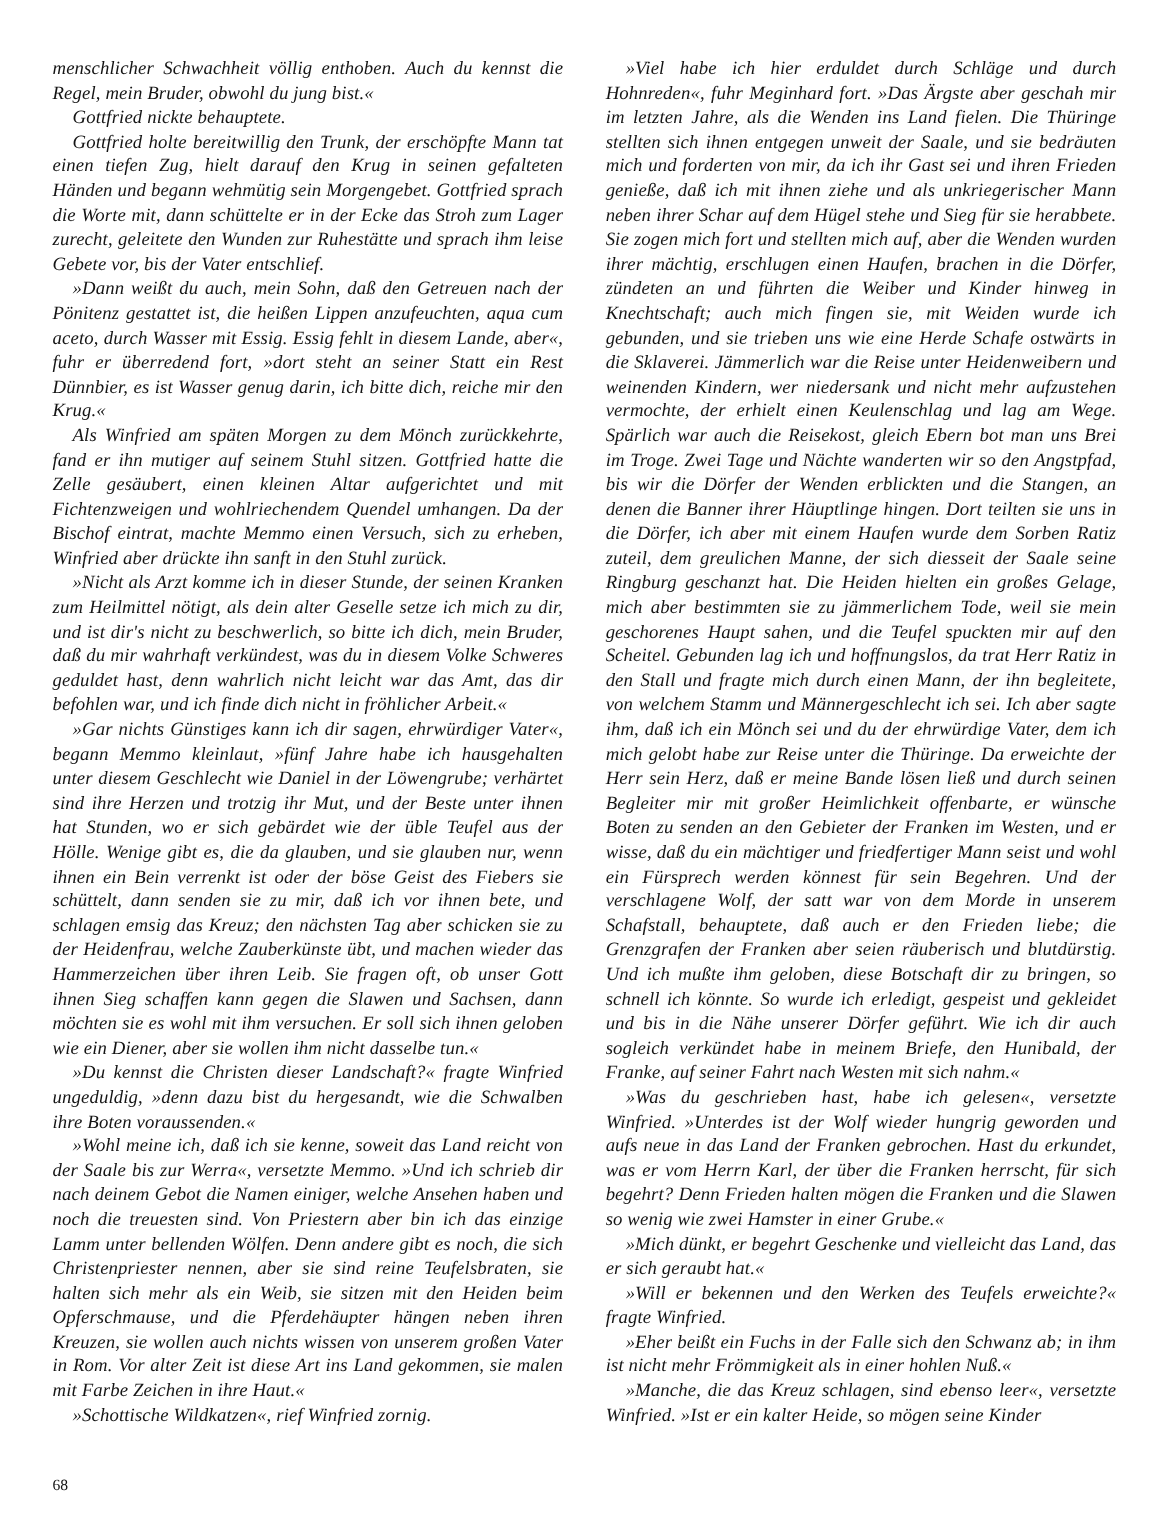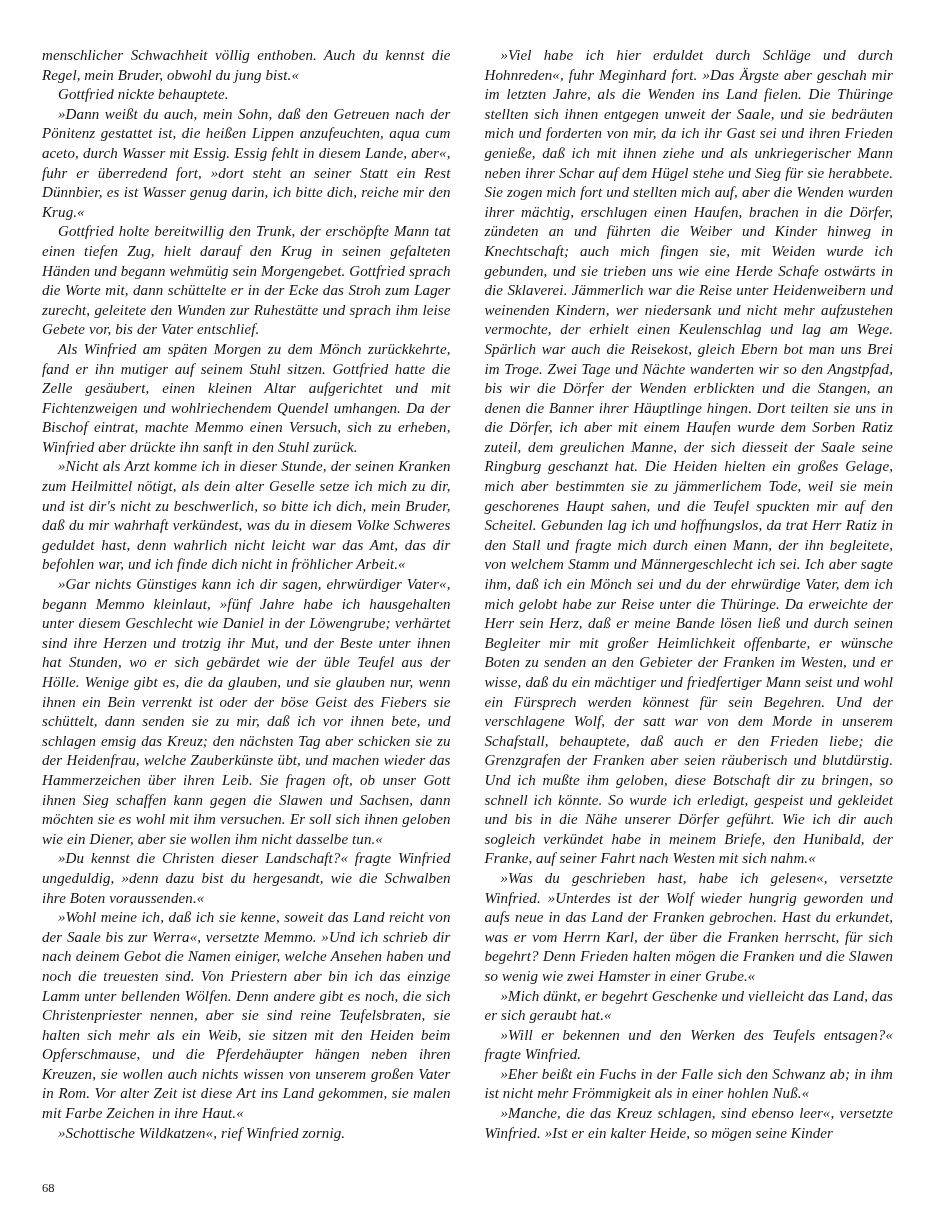--- a/index.html
+++ b/index.html
@@ -52,32 +52,32 @@
   }
 </style>
 </head>
 <body>
 
 <div class="page">
   <div class="columns">
     <div class="col">
         <p class="no-indent">menschlicher Schwachheit völlig enthoben. Auch du kennst die Regel, mein Bruder, obwohl du jung bist.«</p>
         <p>Gottfried nickte behauptete.</p>
+        <p>Gottfried holte bereitwillig den Trunk, der erschöpfte Mann tat einen tiefen Zug, hielt darauf den Krug in seinen gefalteten Händen und begann wehmütig sein Morgengebet. Gottfried sprach die Worte mit, dann schüttelte er in der Ecke das Stroh zum Lager zurecht, geleitete den Wunden zur Ruhestätte und sprach ihm leise Gebete vor, bis der Vater entschlief.</p>
         <p>»Dann weißt du auch, mein Sohn, daß den Getreuen nach der Pönitenz gestattet ist, die heißen Lippen anzufeuchten, aqua cum aceto, durch Wasser mit Essig. Essig fehlt in diesem Lande, aber«, fuhr er überredend fort, »dort steht an seiner Statt ein Rest Dünnbier, es ist Wasser genug darin, ich bitte dich, reiche mir den Krug.«</p>
-        <p>Gottfried holte bereitwillig den Trunk, der erschöpfte Mann tat einen tiefen Zug, hielt darauf den Krug in seinen gefalteten Händen und begann wehmütig sein Morgengebet. Gottfried sprach die Worte mit, dann schüttelte er in der Ecke das Stroh zum Lager zurecht, geleitete den Wunden zur Ruhestätte und sprach ihm leise Gebete vor, bis der Vater entschlief.</p>
         <p>Als Winfried am späten Morgen zu dem Mönch zurückkehrte, fand er ihn mutiger auf seinem Stuhl sitzen. Gottfried hatte die Zelle gesäubert, einen kleinen Altar aufgerichtet und mit Fichtenzweigen und wohlriechendem Quendel umhangen. Da der Bischof eintrat, machte Memmo einen Versuch, sich zu erheben, Winfried aber drückte ihn sanft in den Stuhl zurück.</p>
         <p>»Nicht als Arzt komme ich in dieser Stunde, der seinen Kranken zum Heilmittel nötigt, als dein alter Geselle setze ich mich zu dir, und ist dir's nicht zu beschwerlich, so bitte ich dich, mein Bruder, daß du mir wahrhaft verkündest, was du in diesem Volke Schweres geduldet hast, denn wahrlich nicht leicht war das Amt, das dir befohlen war, und ich finde dich nicht in fröhlicher Arbeit.«</p>
         <p>»Gar nichts Günstiges kann ich dir sagen, ehrwürdiger Vater«, begann Memmo kleinlaut, »fünf Jahre habe ich hausgehalten unter diesem Geschlecht wie Daniel in der Löwengrube; verhärtet sind ihre Herzen und trotzig ihr Mut, und der Beste unter ihnen hat Stunden, wo er sich gebärdet wie der üble Teufel aus der Hölle. Wenige gibt es, die da glauben, und sie glauben nur, wenn ihnen ein Bein verrenkt ist oder der böse Geist des Fiebers sie schüttelt, dann senden sie zu mir, daß ich vor ihnen bete, und schlagen emsig das Kreuz; den nächsten Tag aber schicken sie zu der Heidenfrau, welche Zauberkünste übt, und machen wieder das Hammerzeichen über ihren Leib. Sie fragen oft, ob unser Gott ihnen Sieg schaffen kann gegen die Slawen und Sachsen, dann möchten sie es wohl mit ihm versuchen. Er soll sich ihnen geloben wie ein Diener, aber sie wollen ihm nicht dasselbe tun.«</p>
         <p>»Du kennst die Christen dieser Landschaft?« fragte Winfried ungeduldig, »denn dazu bist du hergesandt, wie die Schwalben ihre Boten voraussenden.«</p>
         <p>»Wohl meine ich, daß ich sie kenne, soweit das Land reicht von der Saale bis zur Werra«, versetzte Memmo. »Und ich schrieb dir nach deinem Gebot die Namen einiger, welche Ansehen haben und noch die treuesten sind. Von Priestern aber bin ich das einzige Lamm unter bellenden Wölfen. Denn andere gibt es noch, die sich Christenpriester nennen, aber sie sind reine Teufelsbraten, sie halten sich mehr als ein Weib, sie sitzen mit den Heiden beim Opferschmause, und die Pferdehäupter hängen neben ihren Kreuzen, sie wollen auch nichts wissen von unserem großen Vater in Rom. Vor alter Zeit ist diese Art ins Land gekommen, sie malen mit Farbe Zeichen in ihre Haut.«</p>
         <p>»Schottische Wildkatzen«, rief Winfried zornig.</p>
       </div>
     <div class="col">
         <p>»Viel habe ich hier erduldet durch Schläge und durch Hohnreden«, fuhr Meginhard fort. »Das Ärgste aber geschah mir im letzten Jahre, als die Wenden ins Land fielen. Die Thüringe stellten sich ihnen entgegen unweit der Saale, und sie bedräuten mich und forderten von mir, da ich ihr Gast sei und ihren Frieden genieße, daß ich mit ihnen ziehe und als unkriegerischer Mann neben ihrer Schar auf dem Hügel stehe und Sieg für sie herabbete. Sie zogen mich fort und stellten mich auf, aber die Wenden wurden ihrer mächtig, erschlugen einen Haufen, brachen in die Dörfer, zündeten an und führten die Weiber und Kinder hinweg in Knechtschaft; auch mich fingen sie, mit Weiden wurde ich gebunden, und sie trieben uns wie eine Herde Schafe ostwärts in die Sklaverei. Jämmerlich war die Reise unter Heidenweibern und weinenden Kindern, wer niedersank und nicht mehr aufzustehen vermochte, der erhielt einen Keulenschlag und lag am Wege. Spärlich war auch die Reisekost, gleich Ebern bot man uns Brei im Troge. Zwei Tage und Nächte wanderten wir so den Angstpfad, bis wir die Dörfer der Wenden erblickten und die Stangen, an denen die Banner ihrer Häuptlinge hingen. Dort teilten sie uns in die Dörfer, ich aber mit einem Haufen wurde dem Sorben Ratiz zuteil, dem greulichen Manne, der sich diesseit der Saale seine Ringburg geschanzt hat. Die Heiden hielten ein großes Gelage, mich aber bestimmten sie zu jämmerlichem Tode, weil sie mein geschorenes Haupt sahen, und die Teufel spuckten mir auf den Scheitel. Gebunden lag ich und hoffnungslos, da trat Herr Ratiz in den Stall und fragte mich durch einen Mann, der ihn begleitete, von welchem Stamm und Männergeschlecht ich sei. Ich aber sagte ihm, daß ich ein Mönch sei und du der ehrwürdige Vater, dem ich mich gelobt habe zur Reise unter die Thüringe. Da erweichte der Herr sein Herz, daß er meine Bande lösen ließ und durch seinen Begleiter mir mit großer Heimlichkeit offenbarte, er wünsche Boten zu senden an den Gebieter der Franken im Westen, und er wisse, daß du ein mächtiger und friedfertiger Mann seist und wohl ein Fürsprech werden könnest für sein Begehren. Und der verschlagene Wolf, der satt war von dem Morde in unserem Schafstall, behauptete, daß auch er den Frieden liebe; die Grenzgrafen der Franken aber seien räuberisch und blutdürstig. Und ich mußte ihm geloben, diese Botschaft dir zu bringen, so schnell ich könnte. So wurde ich erledigt, gespeist und gekleidet und bis in die Nähe unserer Dörfer geführt. Wie ich dir auch sogleich verkündet habe in meinem Briefe, den Hunibald, der Franke, auf seiner Fahrt nach Westen mit sich nahm.«</p>
         <p>»Was du geschrieben hast, habe ich gelesen«, versetzte Winfried. »Unterdes ist der Wolf wieder hungrig geworden und aufs neue in das Land der Franken gebrochen. Hast du erkundet, was er vom Herrn Karl, der über die Franken herrscht, für sich begehrt? Denn Frieden halten mögen die Franken und die Slawen so wenig wie zwei Hamster in einer Grube.«</p>
         <p>»Mich dünkt, er begehrt Geschenke und vielleicht das Land, das er sich geraubt hat.«</p>
-        <p>»Will er bekennen und den Werken des Teufels entsagen?« fragte Winfried.</p>
+        <p>»Will er bekennen und den Werken des Teufels erweichte?« fragte Winfried.</p>
         <p>»Eher beißt ein Fuchs in der Falle sich den Schwanz ab; in ihm ist nicht mehr Frömmigkeit als in einer hohlen Nuß.«</p>
         <p>»Manche, die das Kreuz schlagen, sind ebenso leer«, versetzte Winfried. »Ist er ein kalter Heide, so mögen seine Kinder</p>
       </div>
   </div>
   <div class="page-number">68</div>
 </div>
 
 </body></html>

